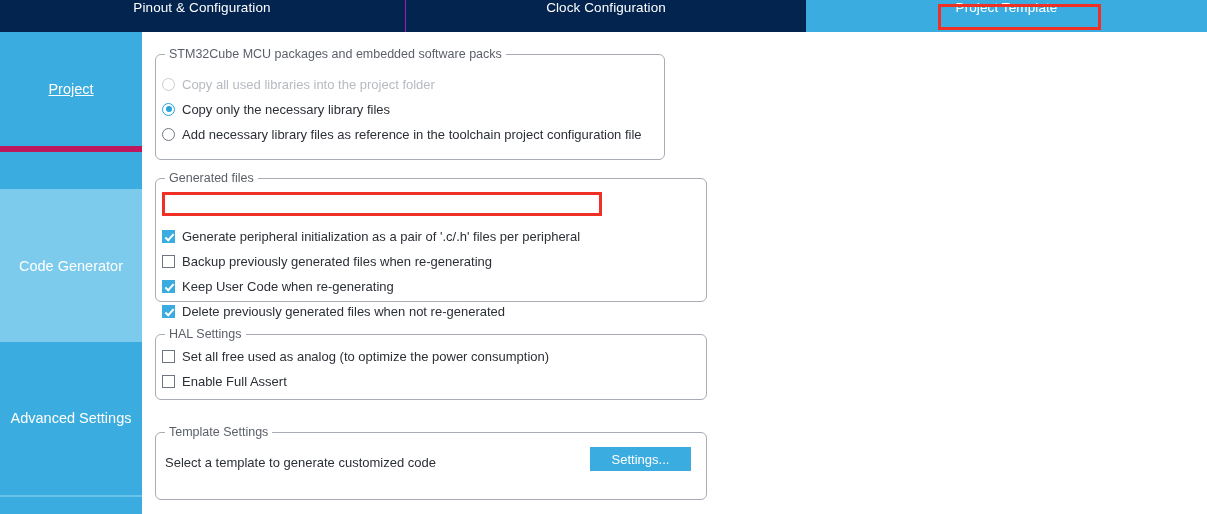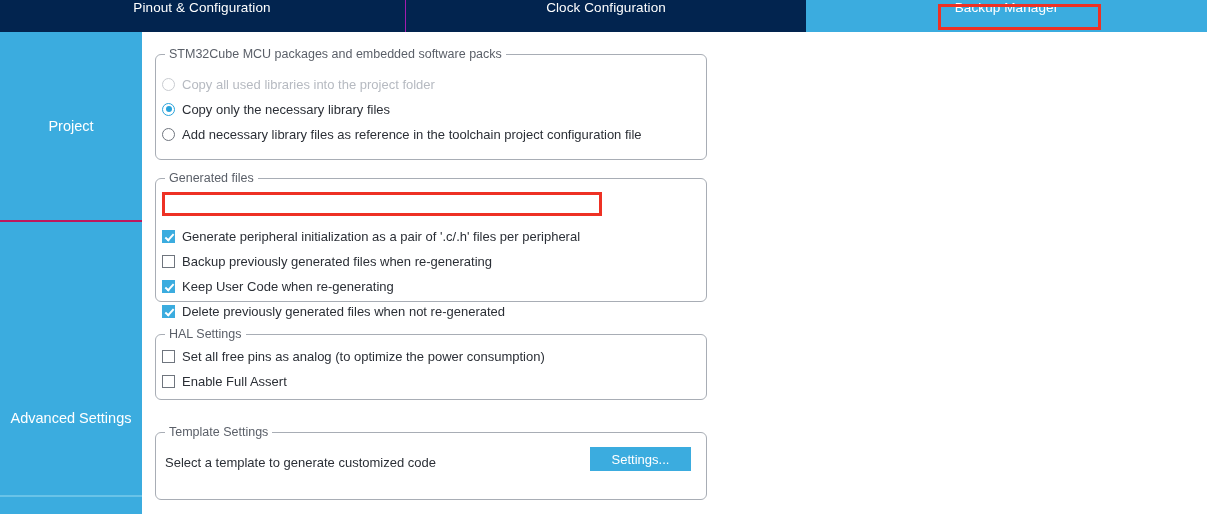--- a/index.html
+++ b/index.html
@@ -50,21 +50,21 @@
     position: absolute;
     left: 0; width: 142px;
     display: flex;
     align-items: center;
     justify-content: center;
     color: #ffffff;
     font-size: 14.5px;
     box-sizing: border-box;
     cursor: pointer;
   }
-  #side-project  { top: 0px;   height: 190px; border-bottom: 2px solid #be185d; }
+  #side-project  { top: 0px;   height: 120px; border-bottom: 6px solid #be185d; text-decoration: underline; }
   #side-codegen  { top: 157px; height: 153px; background: #7ccbec; }
   #side-advanced { top: 310px; height: 151px; }
   #side-blank    { top: 463px; height: 19px; border-top: 2px solid #69c3e8; }
 
   
   #content {
     position: absolute;
     left: 142px; top: 32px;
     width: 1065px; height: 482px;
     background: #ffffff;
@@ -81,21 +81,21 @@
   .group-title {
     position: absolute;
     top: -8px;
     left: 9px;
     padding: 0 4px;
     background: #ffffff;
     color: #5a5f68;
     font-size: 12.5px;
     white-space: nowrap;
   }
-  #gb-packages { left: 13px;  top: 22px;  width: 552px; height: 106px; }
+  #gb-packages { left: 13px;  top: 22px;  width: 510px; height: 106px; }
   #gb-generated{ left: 13px;  top: 146px; width: 552px; height: 124px; }
   #gb-hal      { left: 13px;  top: 302px; width: 552px; height: 66px;  }
   #gb-template { left: 13px;  top: 400px; width: 552px; height: 68px;  }
 
   
   .opt {
     position: absolute;
     left: 6px;
     height: 20px;
     display: flex;
@@ -191,28 +191,31 @@
 <body>
 
 <div id="tabbar">
   <div class="tab" id="tab-pinout">
     <span>Pinout &amp; Configuration</span>
   </div>
   <div class="tab" id="tab-clock">
     <span>Clock Configuration</span>
   </div>
   <div class="tab" id="tab-project">
-    <span>Backup Manager</span>
+    <span>Project Template</span>
   </div>
 </div>
 
 <div id="sidebar">
   <div class="side-item" id="side-project">
     <span>Project</span>
   </div>
+  <div class="side-item" id="side-codegen">
+    <span>Code Generator</span>
+  </div>
   <div class="side-item" id="side-advanced">
     <span>Advanced Settings</span>
   </div>
   <div class="side-item" id="side-blank"></div>
 </div>
 
 <div id="content">
 
   <div class="groupbox" id="gb-packages">
     <div class="group-title">STM32Cube MCU packages and embedded software packs</div>
@@ -255,21 +258,21 @@
       <span class="cbox checked"></span>
       <span class="opt-label">Delete previously generated files when not re-generated</span>
     </div>
   </div>
 
   <div class="groupbox" id="gb-hal">
     <div class="group-title">HAL Settings</div>
 
     <div class="opt" style="top:11px">
       <span class="cbox"></span>
-      <span class="opt-label">Set all free pins as analog (to optimize the power consumption)</span>
+      <span class="opt-label">Set all free used as analog (to optimize the power consumption)</span>
     </div>
 
     <div class="opt" style="top:36px">
       <span class="cbox"></span>
       <span class="opt-label">Enable Full Assert</span>
     </div>
   </div>
 
   <div class="groupbox" id="gb-template">
     <div class="group-title">Template Settings</div>

